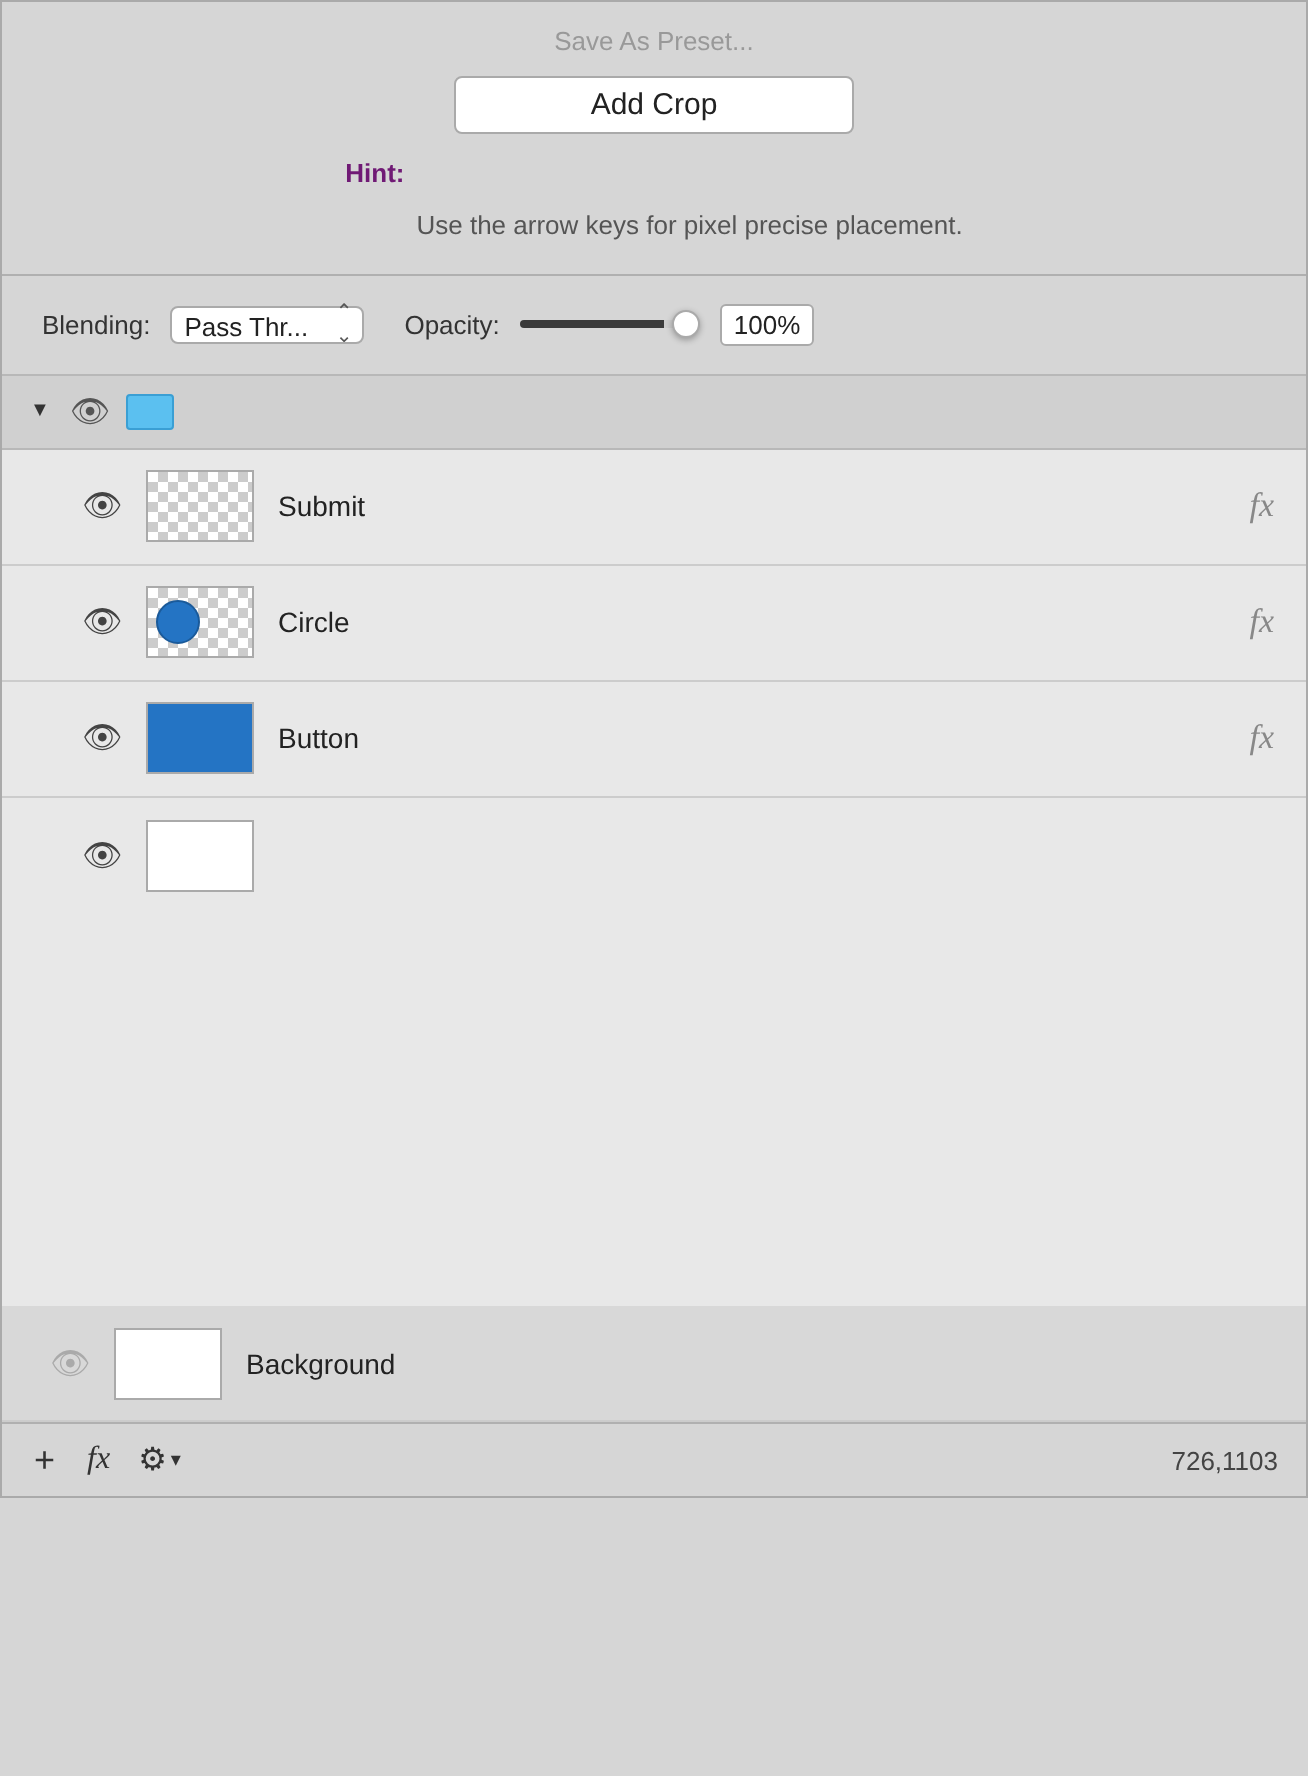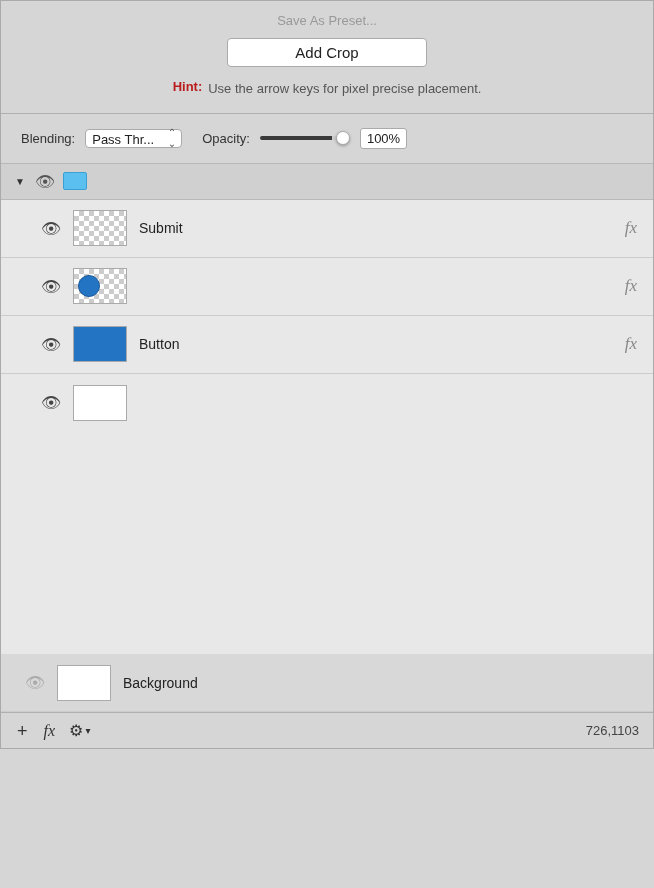--- a/index.html
+++ b/index.html
@@ -56,28 +56,29 @@
     .hint-row {
       display: flex;
       flex-direction: row;
       gap: 6px;
       align-items: flex-start;
       margin-top: 4px;
     }
 
     .hint-label {
       font-weight: bold;
-      color: #b91c1c;
+      color: #701a75;
       white-space: nowrap;
     }
 
     .hint-text {
       color: #555;
       text-align: center;
       line-height: 1.5;
+      margin-top: 24px;
     }
 
     
     .blending-section {
       padding: 14px 20px;
       display: flex;
       flex-direction: row;
       align-items: center;
       gap: 10px;
       border-bottom: 1px solid #b8b8b8;
@@ -403,20 +404,21 @@
     <div class="layer-item">
       <span class="eye-icon">👁</span>
       <div class="thumb thumb-checkered"></div>
       <span class="layer-item-name">Submit</span>
       <span class="fx-badge"><em>fx</em></span>
     </div>
 
     <div class="layer-item">
       <span class="eye-icon">👁</span>
       <div class="thumb thumb-circle"></div>
+      <span class="layer-item-name">Circle</span>
       <span class="fx-badge"><em>fx</em></span>
     </div>
 
     <div class="layer-item">
       <span class="eye-icon">👁</span>
       <div class="thumb thumb-button"></div>
       <span class="layer-item-name">Button</span>
       <span class="fx-badge"><em>fx</em></span>
     </div>
 

